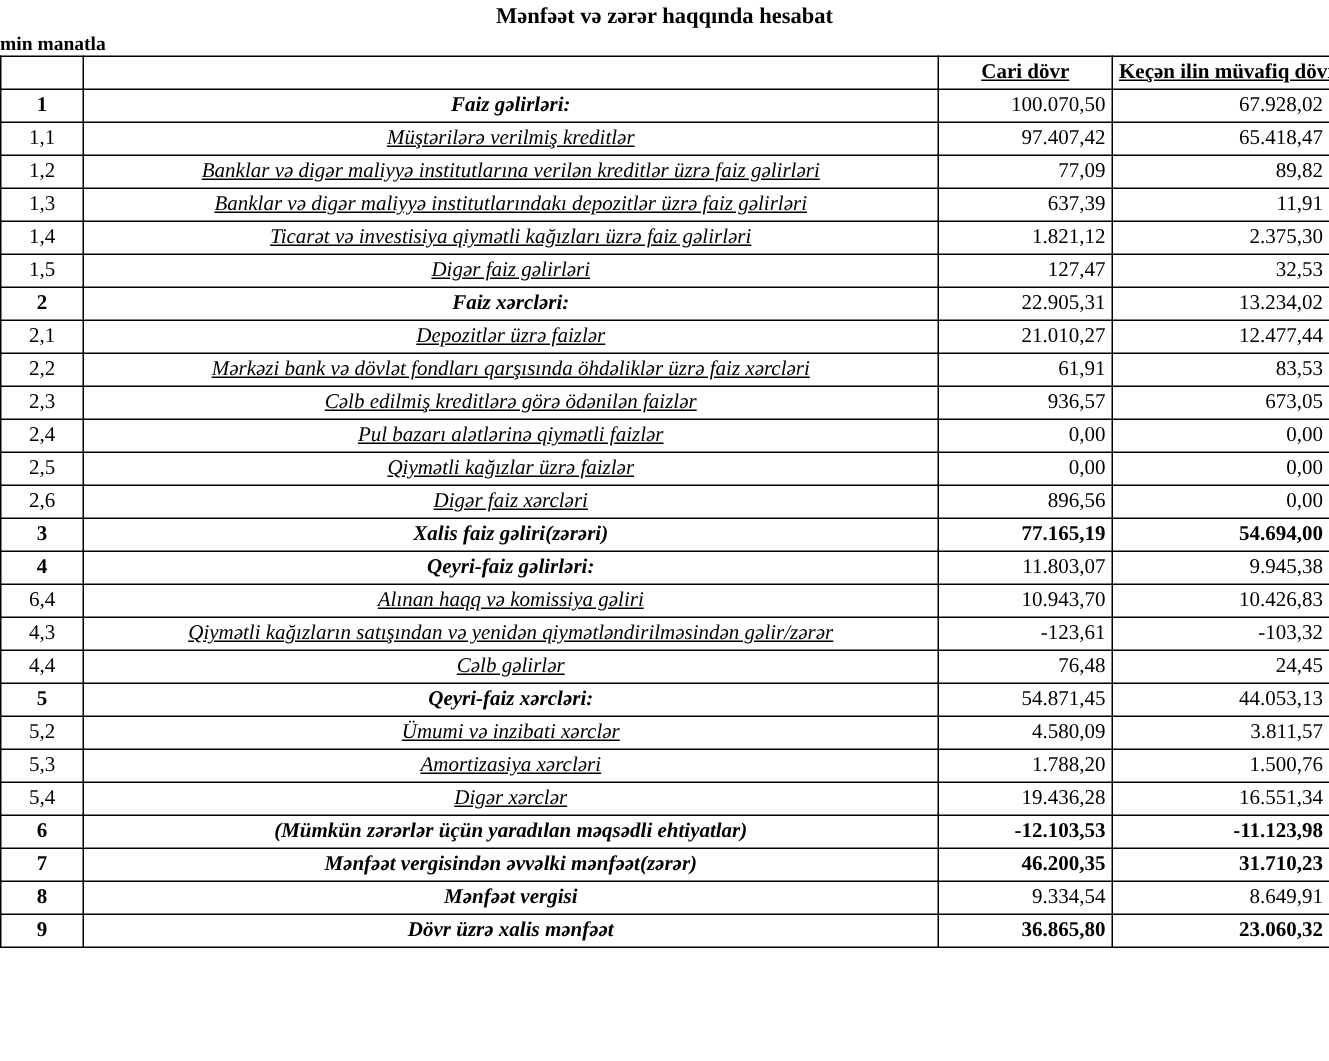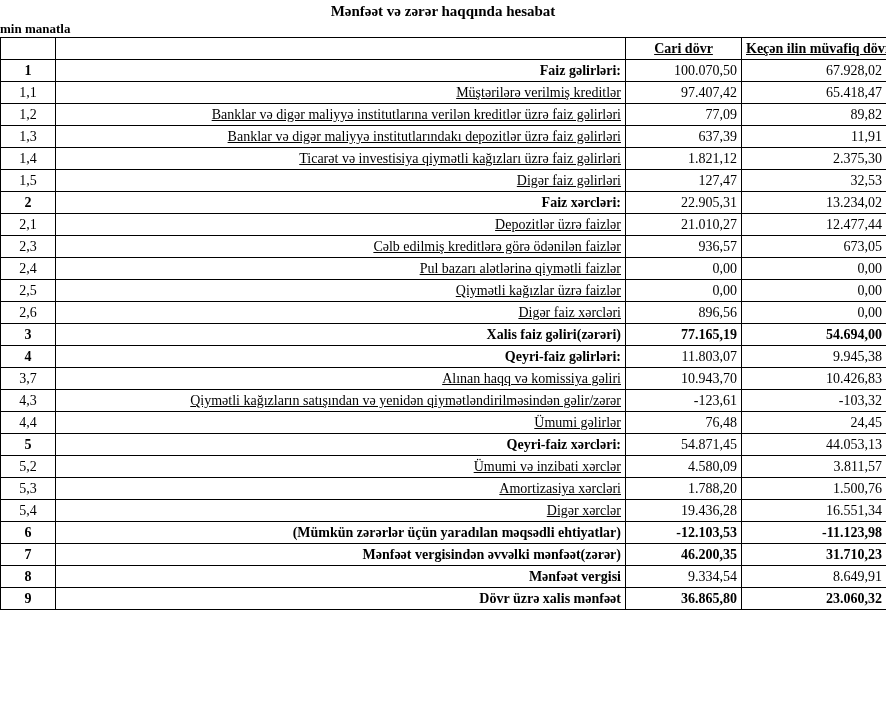--- a/index.html
+++ b/index.html
@@ -18,21 +18,21 @@
     width: 886px; border-collapse: collapse; table-layout: fixed;
   }
   table.pl-table th, table.pl-table td {
     border: 1px solid #000; font-size: 14px; padding: 0 4px;
     height: 21px; line-height: 21px; overflow: hidden; white-space: nowrap;
     font-weight: normal;
   }
   thead th { height: 44px; line-height: 19px; text-align: center; vertical-align: middle; white-space: normal; }
   thead th .hdr-text { font-weight: bold; text-decoration: underline; }
   td.cell-no { text-align: center; }
-  td.cell-label { text-align: right; }
+  td.cell-label { text-align: center; font-style: italic; }
   td.cell-val { text-align: right; }
   tr.main td.cell-no, tr.main td.cell-label { font-weight: bold; }
   tr.total td.cell-no, tr.total td.cell-label, tr.total td.cell-val { font-weight: bold; }
   tr.sub td.cell-label { text-decoration: underline; margin-left: 27px; }
 </style>
 </head>
 <body>
 
 <div class="page">
 
@@ -102,20 +102,26 @@
           <td class="cell-val">22.905,31</td>
           <td class="cell-val">13.234,02</td>
         </tr>
         <tr class="sub">
           <td class="cell-no">2,1</td>
           <td class="cell-label">Depozitlər üzrə faizlər</td>
           <td class="cell-val">21.010,27</td>
           <td class="cell-val">12.477,44</td>
         </tr>
         <tr class="sub">
+          <td class="cell-no">2,2</td>
+          <td class="cell-label">Mərkəzi bank və dövlət fondları qarşısında öhdəliklər üzrə faiz xərcləri</td>
+          <td class="cell-val">61,91</td>
+          <td class="cell-val">83,53</td>
+        </tr>
+        <tr class="sub">
           <td class="cell-no">2,3</td>
           <td class="cell-label">Cəlb edilmiş kreditlərə görə ödənilən faizlər</td>
           <td class="cell-val">936,57</td>
           <td class="cell-val">673,05</td>
         </tr>
         <tr class="sub">
           <td class="cell-no">2,4</td>
           <td class="cell-label">Pul bazarı alətlərinə qiymətli faizlər</td>
           <td class="cell-val">0,00</td>
           <td class="cell-val">0,00</td>
@@ -138,34 +144,34 @@
           <td class="cell-val">77.165,19</td>
           <td class="cell-val">54.694,00</td>
         </tr>
         <tr class="main">
           <td class="cell-no">4</td>
           <td class="cell-label">Qeyri-faiz gəlirləri:</td>
           <td class="cell-val">11.803,07</td>
           <td class="cell-val">9.945,38</td>
         </tr>
         <tr class="sub">
-          <td class="cell-no">3,7</td>
+          <td class="cell-no">6,4</td>
           <td class="cell-label">Alınan haqq və komissiya gəliri</td>
           <td class="cell-val">10.943,70</td>
           <td class="cell-val">10.426,83</td>
         </tr>
         <tr class="sub">
           <td class="cell-no">4,3</td>
           <td class="cell-label">Qiymətli kağızların satışından və yenidən qiymətləndirilməsindən gəlir/zərər</td>
           <td class="cell-val">-123,61</td>
           <td class="cell-val">-103,32</td>
         </tr>
         <tr class="sub">
           <td class="cell-no">4,4</td>
-          <td class="cell-label">Ümumi gəlirlər</td>
+          <td class="cell-label">Cəlb gəlirlər</td>
           <td class="cell-val">76,48</td>
           <td class="cell-val">24,45</td>
         </tr>
         <tr class="main">
           <td class="cell-no">5</td>
           <td class="cell-label">Qeyri-faiz xərcləri:</td>
           <td class="cell-val">54.871,45</td>
           <td class="cell-val">44.053,13</td>
         </tr>
         <tr class="sub">

